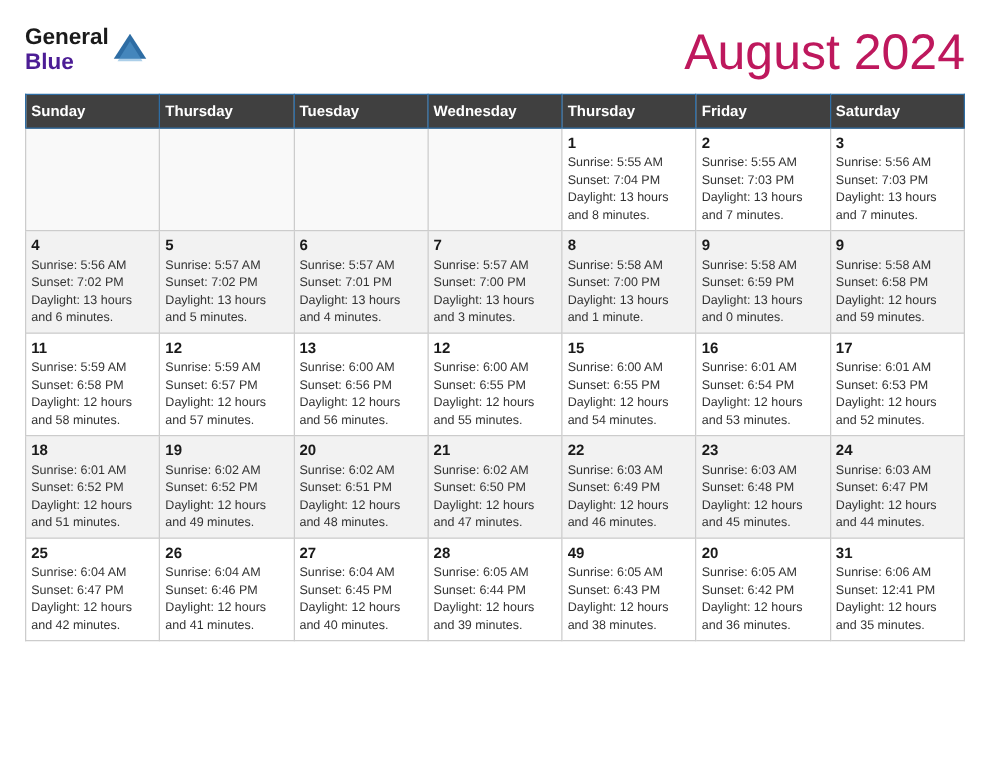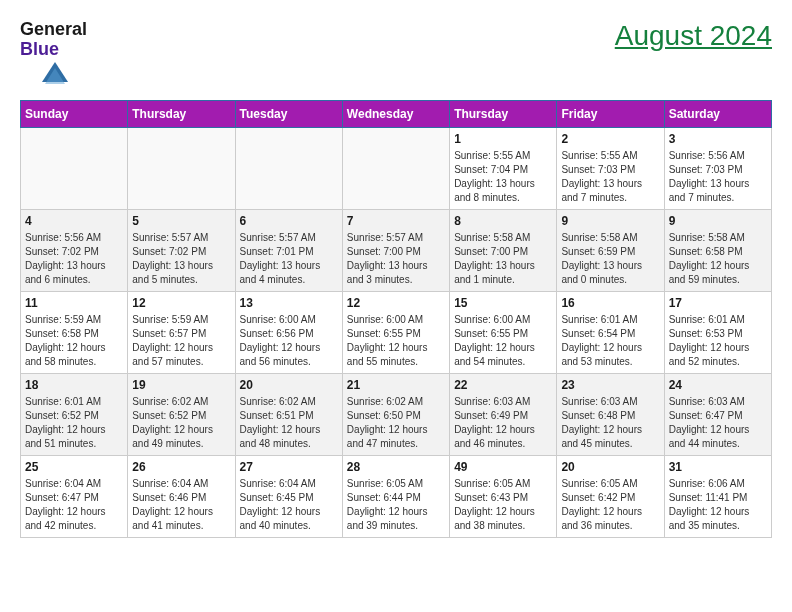--- a/index.html
+++ b/index.html
@@ -1,27 +1,27 @@
 <!DOCTYPE html>
 <html><head>
   <meta charset="utf-8">
   <style>
     * { box-sizing: border-box; margin: 0; padding: 0; }
     body { font-family: Arial, sans-serif; background: #fff; width: 792px; min-height: 612px; padding: 20px; }
     .header { display: flex; justify-content: space-between; align-items: flex-start; margin-bottom: 10px; }
-    .logo { display: flex; align-items: center; flex-direction: column; }
+    .logo { display: flex; align-items: center; }
     .logo-text { display: flex; flex-direction: column; line-height: 1.1; }
     .logo-general { font-size: 18px; font-weight: bold; color: #1a1a1a; }
     .logo-blue { font-size: 18px; font-weight: bold; color: #4c1d95; }
     .logo-icon { width: 30px; height: 30px; margin-left: 2px; }
     .title-section { text-align: right; }
-    .month-year { font-size: 28px; font-weight: normal; color: #15803d; text-decoration: underline; }
+    .month-year { font-size: 40px; font-weight: normal; color: #be185d; }
     .location { font-size: 16px; color: #333; }
     table { width: 100%; border-collapse: collapse; font-size: 11px; }
-    th { background-color: #a21caf; color: #fff; padding: 6px 4px; text-align: left; font-size: 12px; border: 1px solid #2e6da4; }
+    th { background-color: #404040; color: #fff; padding: 6px 4px; text-align: left; font-size: 12px; border: 1px solid #2e6da4; }
     td { border: 1px solid #ccc; vertical-align: top; padding: 4px; min-height: 80px; width: 14.28%; }
     td.empty { background: #f9f9f9; }
     td.filled { background: #fff; }
     .day-num { font-weight: bold; font-size: 12px; margin-bottom: 3px; color: #1a1a1a; }
     .day-info { font-size: 10px; color: #333; line-height: 1.4; }
     .row-alt td { background-color: #f2f2f2; }
   </style>
 </head>
 <body>
 
@@ -273,19 +273,19 @@
         <td class="filled">
           <div class="day-num">20</div>
           <div class="day-info" style="white-space: pre-line;">Sunrise: 6:05 AM
 Sunset: 6:42 PM
 Daylight: 12 hours
 and 36 minutes.</div>
         </td>
         <td class="filled">
           <div class="day-num">31</div>
           <div class="day-info" style="white-space: pre-line;">Sunrise: 6:06 AM
-Sunset: 11:41 PM
+Sunset: 12:41 PM
 Daylight: 12 hours
 and 35 minutes.</div>
         </td>
       </tr>
     </tbody>
 </table>
 
 </body></html>

